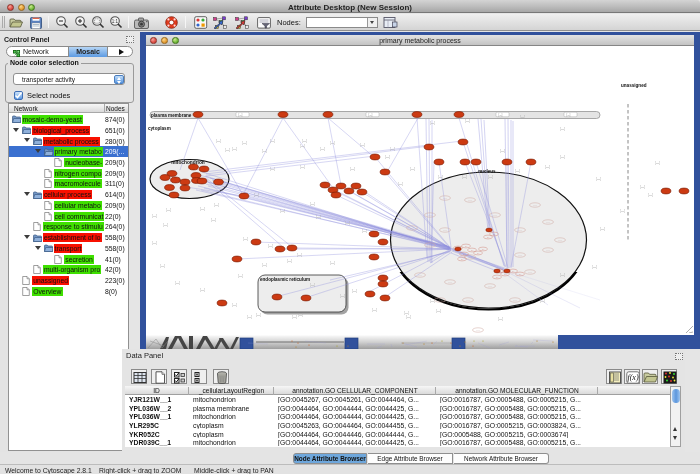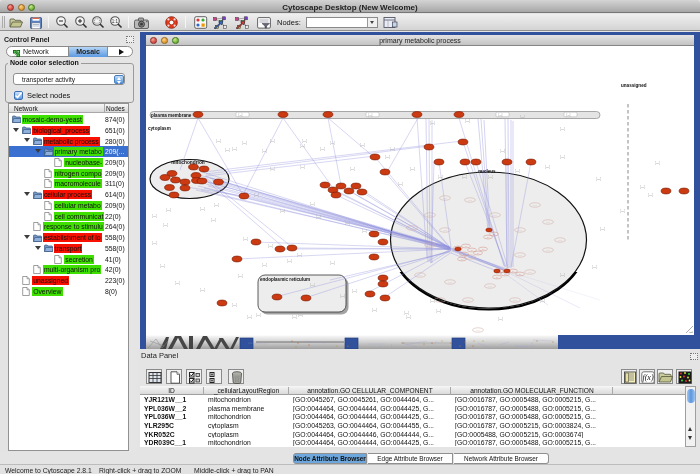--- a/index.html
+++ b/index.html
@@ -27,41 +27,41 @@
 .tcount{position:absolute;left:96px;top:0.8px;height:9px;line-height:9px;color:#111}
 .green{background:#3fe000}
 .red{background:#f81000}
 .arrow{position:absolute;top:2.5px;width:0;height:0;border-left:3px solid transparent;border-right:3px solid transparent;border-top:4.5px solid #3c3c3c}
 #desktop{left:140px;top:32px;width:560px;height:317px;background:#31519c}
 #netwin{left:6px;top:3px;width:548px;height:300px;background:#fff}
 #nw-title{position:absolute;left:0;top:0;width:548px;height:11px;background:linear-gradient(#e3e3e3 , #c3c3c3);border-bottom:1px solid #858585}
 #nw-title .tl{width:6.5px;height:6.5px;border-radius:50%;top:2.2px}
 #nw-text{position:absolute;width:548px;text-align:center;top:1.5px;font-size:7px;color:#222}
 #sliver{left:6px;top:303px;width:412px;height:13px;background:linear-gradient(#fdfdfd,#b6b6b6)}
-#datapanel{left:137px;top:349px;width:563px;height:119px;background:#e4e4e4}
+#datapanel{left:122px;top:349px;width:563px;height:119px;background:#e4e4e4}
 #dp-title{left:4px;top:2px;font-size:7.5px;color:#222}
 #dp-float{left:553px;top:4px}
 .dbtn{position:absolute;top:20px;width:16px;height:15px;background:#efefef;border:1px solid #8a8a8a}
 #dtable{position:absolute;left:3px;top:37px;width:545px;height:61px;background:#fff}
 #dthead{position:absolute;left:0;top:0;width:545px;height:9px;background:linear-gradient(#f6f6f6,#dadada);border-bottom:1px solid #9f9f9f;font-size:6.6px;color:#111}
 .dth{position:absolute;top:0.5px;text-align:center;border-right:1px solid #a8a8a8;height:8px}
 .drow{position:absolute;width:545px;height:8.65px;font-size:6.8px;color:#111;white-space:nowrap}
 .dc{position:absolute;top:0;overflow:hidden}
 #vscroll{position:absolute;left:548px;top:37px;width:11px;height:61px;background:#f2f2f2;border:1px solid #9f9f9f}
 #tabsrow{left:0px;top:452px;width:700px;height:12px;background:#e4e4e4}
 .btab{position:absolute;top:0.5px;height:11px;border:1px solid #8f8f8f;background:#fdfdfd;font-size:6.4px;color:#111;text-align:center;line-height:10.5px}
 #statusbar{left:0;top:464px;width:700px;height:10px;background:#e2e2e2;border-top:1px solid #bcbcbc;font-size:6.8px;color:#222}
 .fi{width:8px;height:7px;border:1px dotted #777;background:#eee}
 </style></head><body>
 <div id="app">
 <div class="abs" id="titlebar">
       <div class="abs tl" style="left:7px;background:radial-gradient(circle at 35% 30%,#f5a79f,#e3544a 55%,#b03a30);border:0.5px solid #8d2f28"></div>
       <div class="abs tl" style="left:17.5px;background:radial-gradient(circle at 35% 30%,#fbd88a,#e9a33b 55%,#c07f1f);border:0.5px solid #99671d"></div>
       <div class="abs tl" style="left:28px;background:radial-gradient(circle at 35% 30%,#cdeb8f,#7cc043 55%,#4f9422);border:0.5px solid #44761c"></div>
-      <div class="abs" id="title-text"><b>Cytoscape Desktop (New Welcome)</b></div>
+      <div class="abs" id="title-text"><b>Attribute Desktop (New Session)</b></div>
     </div>
     <div class="abs" id="toolbar">
       <div class="abs" style="left:1.5px;top:2px;width:1px;height:12px;background:#aaa"></div>
       <div class="abs" style="left:3.5px;top:2px;width:1px;height:12px;background:#aaa"></div>
       <svg class="abs" style="left:9px;top:2.5px" width="14" height="11" viewBox="0 0 14 11">
 <path d="M1 10 L1 3 Q1 2 2 2 L5 2 L6 3.3 L11 3.3 Q12 3.3 12 4.3 L12 5" fill="#c8cba0" stroke="#55573a" stroke-width="0.8"></path>
 <path d="M1 10 L3.5 5 L13.5 5 L11.5 10 Z" fill="#c2c590" stroke="#55573a" stroke-width="0.8"></path>
       </svg>
       <svg class="abs" style="left:30px;top:2.5px" width="12" height="12" viewBox="0 0 12 12">
 <rect x="0.5" y="0.5" width="11" height="11" rx="1" fill="#5b82c0" stroke="#2c4a78" stroke-width="0.8"></rect>

